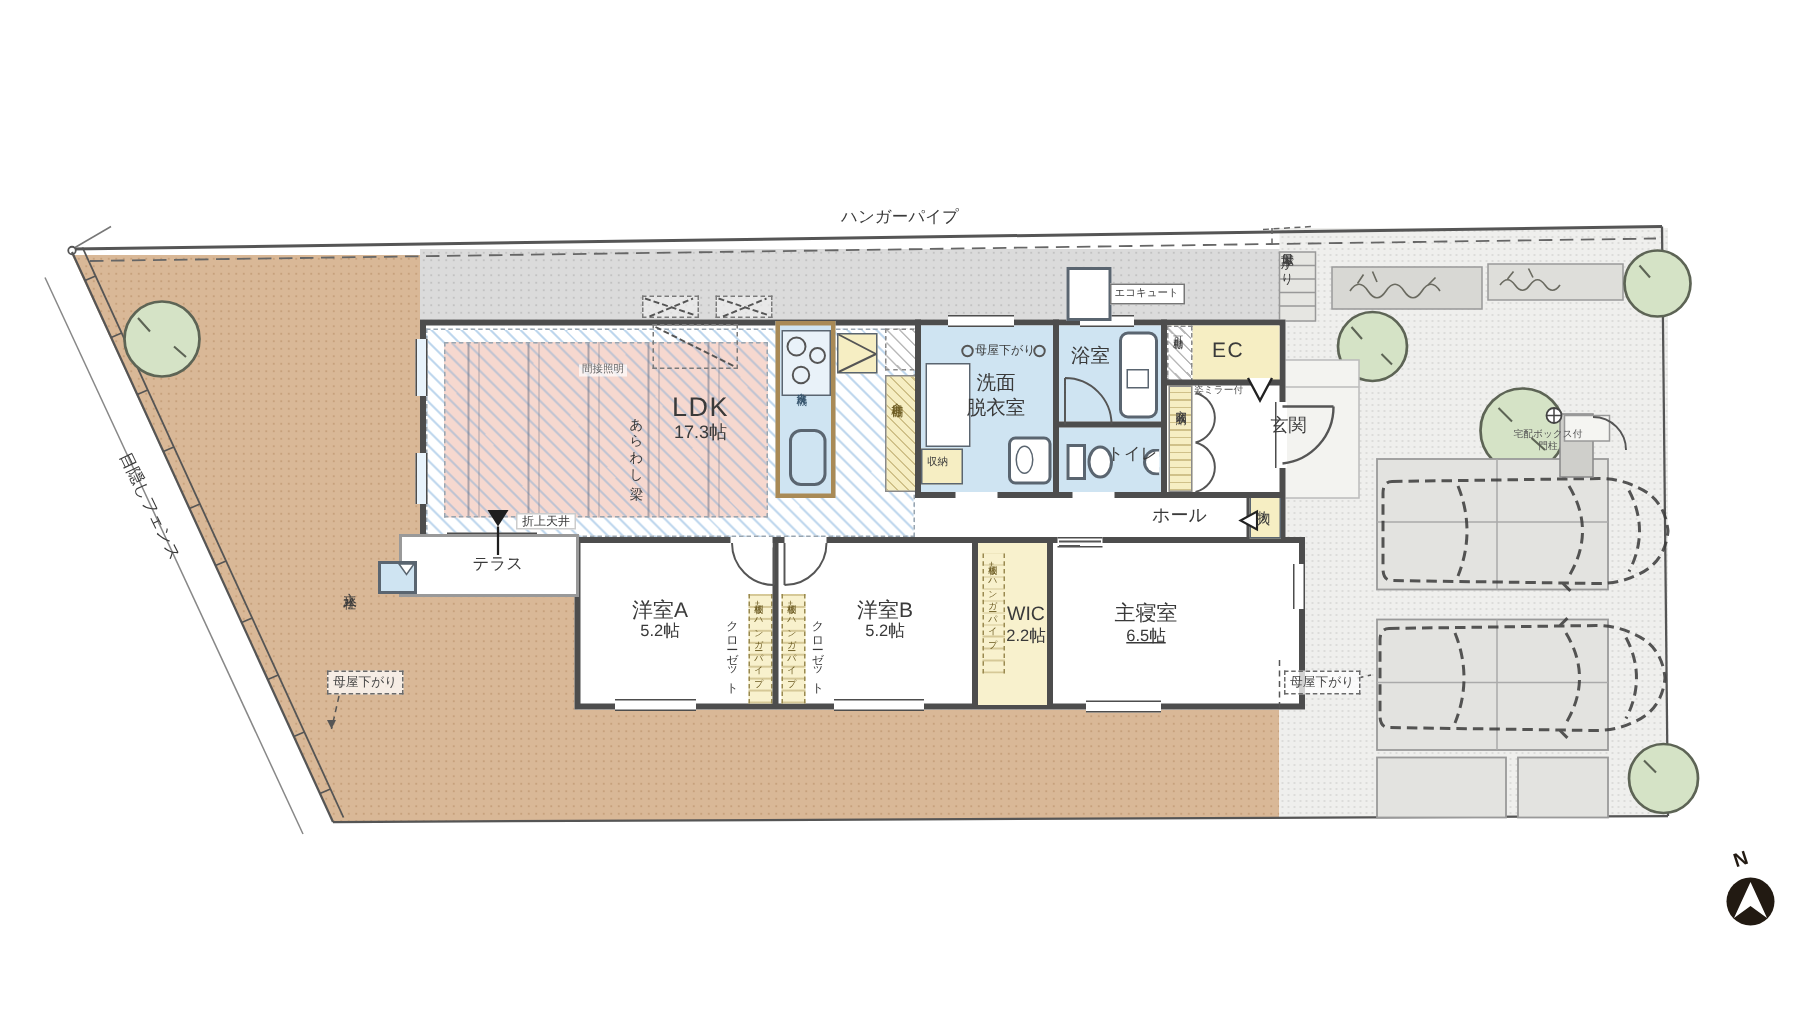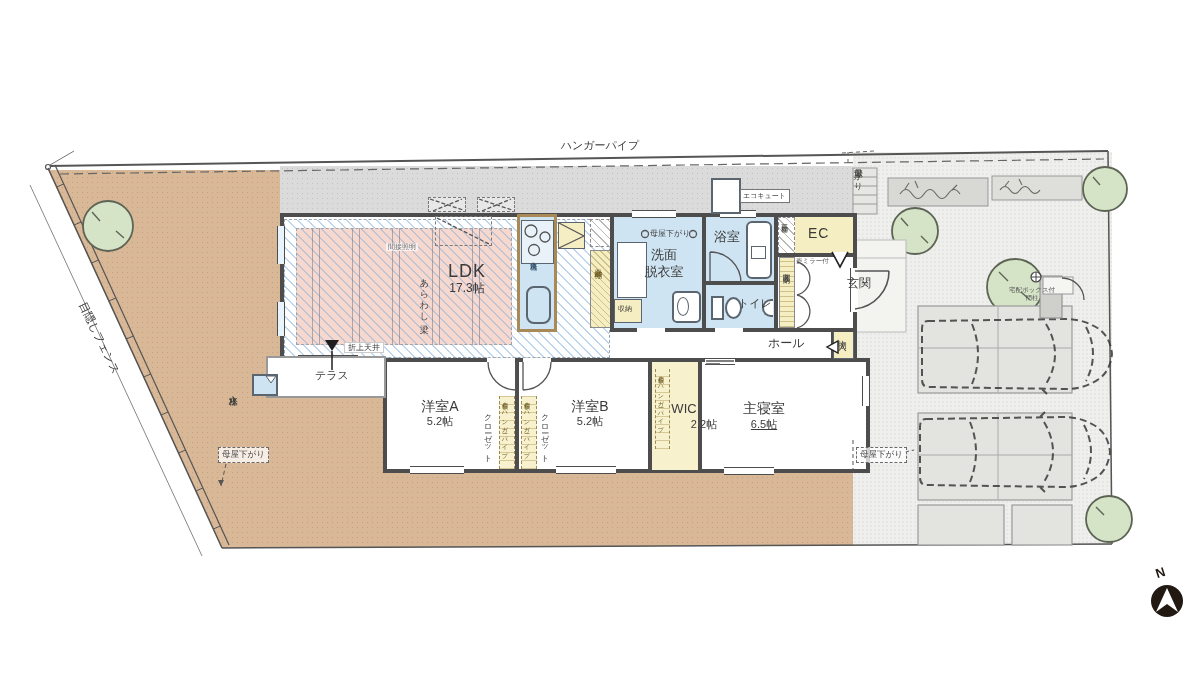--- a/index.html
+++ b/index.html
@@ -296,34 +296,34 @@
 
   <div class="lbl" style="left:808px;top:225px;font-size:14px;letter-spacing:1px;">EC</div>
   <div class="lbl v" style="left:781px;top:219px;font-size:6.5px;">可動棚</div>
   <div class="lbl" style="left:796px;top:257px;font-size:6.5px;color:#555;">姿ミラー付</div>
   <div class="lbl v" style="left:782px;top:268px;font-size:7px;">玄関収納</div>
   <div class="lbl" style="left:815px;top:277px;font-size:12px;margin-left:32px;">玄関</div>
   <div class="lbl" style="left:768px;top:337px;font-size:12px;">ホール</div>
   <div class="lbl v" style="left:837px;top:333px;font-size:9px;">物入</div>
   <div class="lbl" style="left:743px;top:192px;font-size:7px;">エコキュート</div>
 
-  <div class="lbl" style="left:315px;top:370px;font-size:11px;font-family:Liberation Mono, monospace;">テラス</div>
+  <div class="lbl" style="left:315px;top:370px;font-size:11px;">テラス</div>
   <div class="lbl v" style="left:228px;top:388px;font-size:9px;">立水栓</div>
 
   <div class="lbl ctr" style="left:408px;top:398px;width:64px;font-size:14px;">洋室A</div>
   <div class="lbl ctr" style="left:408px;top:415px;width:64px;font-size:11px;">5.2帖</div>
   <div class="lbl v" style="left:483px;top:408px;font-size:8px;">クローゼット</div>
   <div class="lbl v" style="left:501px;top:398px;font-size:6px;color:#6b5a20;">棚板+ハンガーパイプ</div>
   <div class="lbl v" style="left:523px;top:398px;font-size:6px;color:#6b5a20;">棚板+ハンガーパイプ</div>
   <div class="lbl v" style="left:540px;top:408px;font-size:8px;">クローゼット</div>
   <div class="lbl ctr" style="left:558px;top:398px;width:64px;font-size:14px;">洋室B</div>
   <div class="lbl ctr" style="left:558px;top:415px;width:64px;font-size:11px;">5.2帖</div>
   <div class="lbl v" style="left:657px;top:372px;font-size:6px;color:#6b5a20;">棚板+ハンガーパイプ</div>
   <div class="lbl ctr" style="left:664px;top:402px;width:40px;font-size:13px;">WIC</div>
-  <div class="lbl ctr" style="left:684px;top:418px;width:40px;font-size:11px;">2.2帖</div>
+  <div class="lbl ctr" style="left:664px;top:418px;width:40px;font-size:11px;">2.2帖</div>
   <div class="lbl ctr" style="left:728px;top:400px;width:72px;font-size:14px;">主寝室</div>
   <div class="lbl ctr" style="left:728px;top:418px;width:72px;font-size:11px;text-decoration:underline;">6.5帖</div>
 
   <div class="moyaBox" style="left:218px;top:447px;">母屋下がり</div>
   <div class="moyaBox" style="left:856px;top:447px;">母屋下がり</div>
   <div class="lbl v" style="left:853px;top:162px;font-size:8.5px;">母屋下がり</div>
 
   <div class="lbl ctr" style="left:998px;top:286px;width:68px;font-size:6.5px;color:#555;">宅配ボックス付</div>
   <div class="lbl ctr" style="left:998px;top:294px;width:68px;font-size:6.5px;color:#555;">門柱</div>
 

